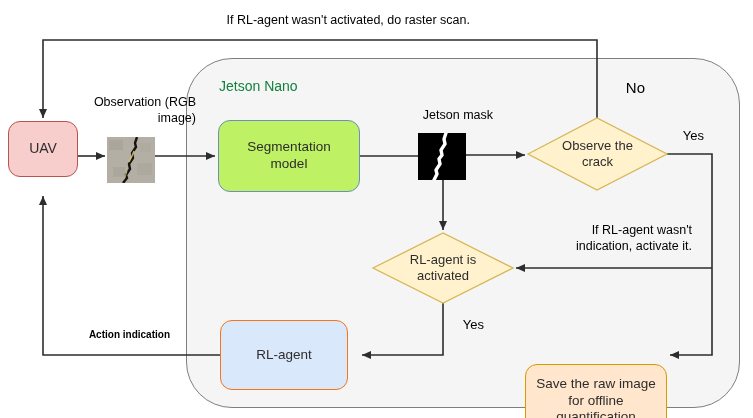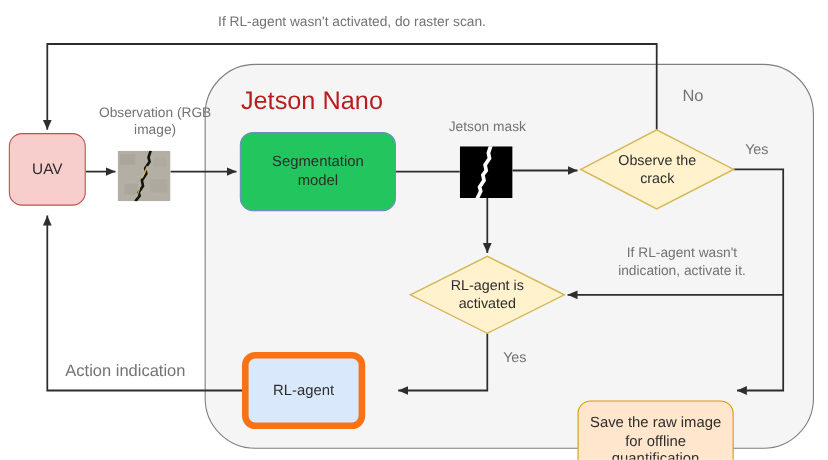--- a/index.html
+++ b/index.html
@@ -2,48 +2,48 @@
 <html><head>
 <meta charset="utf-8">
 <style>
   html,body{margin:0;padding:0;background:#ffffff;}
   body{width:753px;height:418px;overflow:hidden;
        font-family:"Liberation Sans","DejaVu Sans",sans-serif;color:#2d2d2d;}
   .canvas{position:relative;width:753px;height:418px;background:#ffffff;}
 
   .jetson-container{position:absolute;left:186px;top:58px;width:554px;height:350px;
     background:#f5f5f5;border:1px solid #7f7f7f;border-radius:46px;box-sizing:border-box;}
-  .jetson-title{position:absolute;left:219px;top:78px;font-size:23px;color:#b91c1c;}
+  .jetson-title{position:absolute;left:219px;top:78px;font-size:14px;color:#15803d;}
 
   svg.overlay{position:absolute;left:0;top:0;}
 
   .node{position:absolute;display:flex;align-items:center;justify-content:center;
     text-align:center;box-sizing:border-box;font-size:13.5px;line-height:1.25;border-radius:12px;}
-  .node-uav{left:8px;top:121px;width:70px;height:66px;
+  .node-uav{left:8px;top:121px;width:70px;height:56px;
     background:#f8cecc;border:1px solid #b85450;font-size:14px;}
   .node-seg{left:218px;top:120px;width:142px;height:72px;
-    background:#22c55e;border:1px solid #6c8ebf;padding:0 18px;}
-  .node-rl{left:220px;top:320px;width:112px;height:70px;
-    background:#dae8fc;border:6px solid #f97316;}
+    background:#bef264;border:1px solid #6c8ebf;padding:0 18px;}
+  .node-rl{left:220px;top:320px;width:128px;height:70px;
+    background:#dae8fc;border:1px solid #f97316;}
   .node-save{left:525px;top:318px;width:142px;height:74px;
     background:#ffe6cc;border:1px solid #d79b00;padding:0 10px;margin-top:46px;}
 
   .diamond-text{position:absolute;text-align:center;font-size:13px;line-height:1.25;}
   .dt-observe{left:560px;top:138px;width:75px;}
   .dt-activated{left:396px;top:252px;width:94px;}
 
-  .note{position:absolute;font-size:12.5px;line-height:1.3;text-align:center;color:#737373;}
+  .note{position:absolute;font-size:12.5px;line-height:1.3;text-align:right;color:#000000;}
   .note-raster{left:170px;top:12px;width:300px;}
   .note-observation{left:86px;top:94px;width:110px;}
   .note-binmask{left:393px;top:107px;width:100px;}
   .note-no{left:615px;top:78px;width:30px;font-size:15px;}
   .note-yes-observe{left:672px;top:128px;width:32px;font-size:13px;}
   .note-yes-activated{left:452px;top:317px;width:32px;font-size:13px;}
   .note-activate{left:548px;top:222px;width:144px;}
-  .note-action{left:58px;top:328px;width:112px;font-size:15px;}
+  .note-action{left:58px;top:328px;width:112px;font-size:10px;font-weight:bold;}
 
   .img-frame{position:absolute;line-height:0;}
   .img-observation{left:107px;top:137px;}
   .img-mask{left:418px;top:133px;}
 </style>
 </head>
 <body>
 
 <div class="canvas">
 

